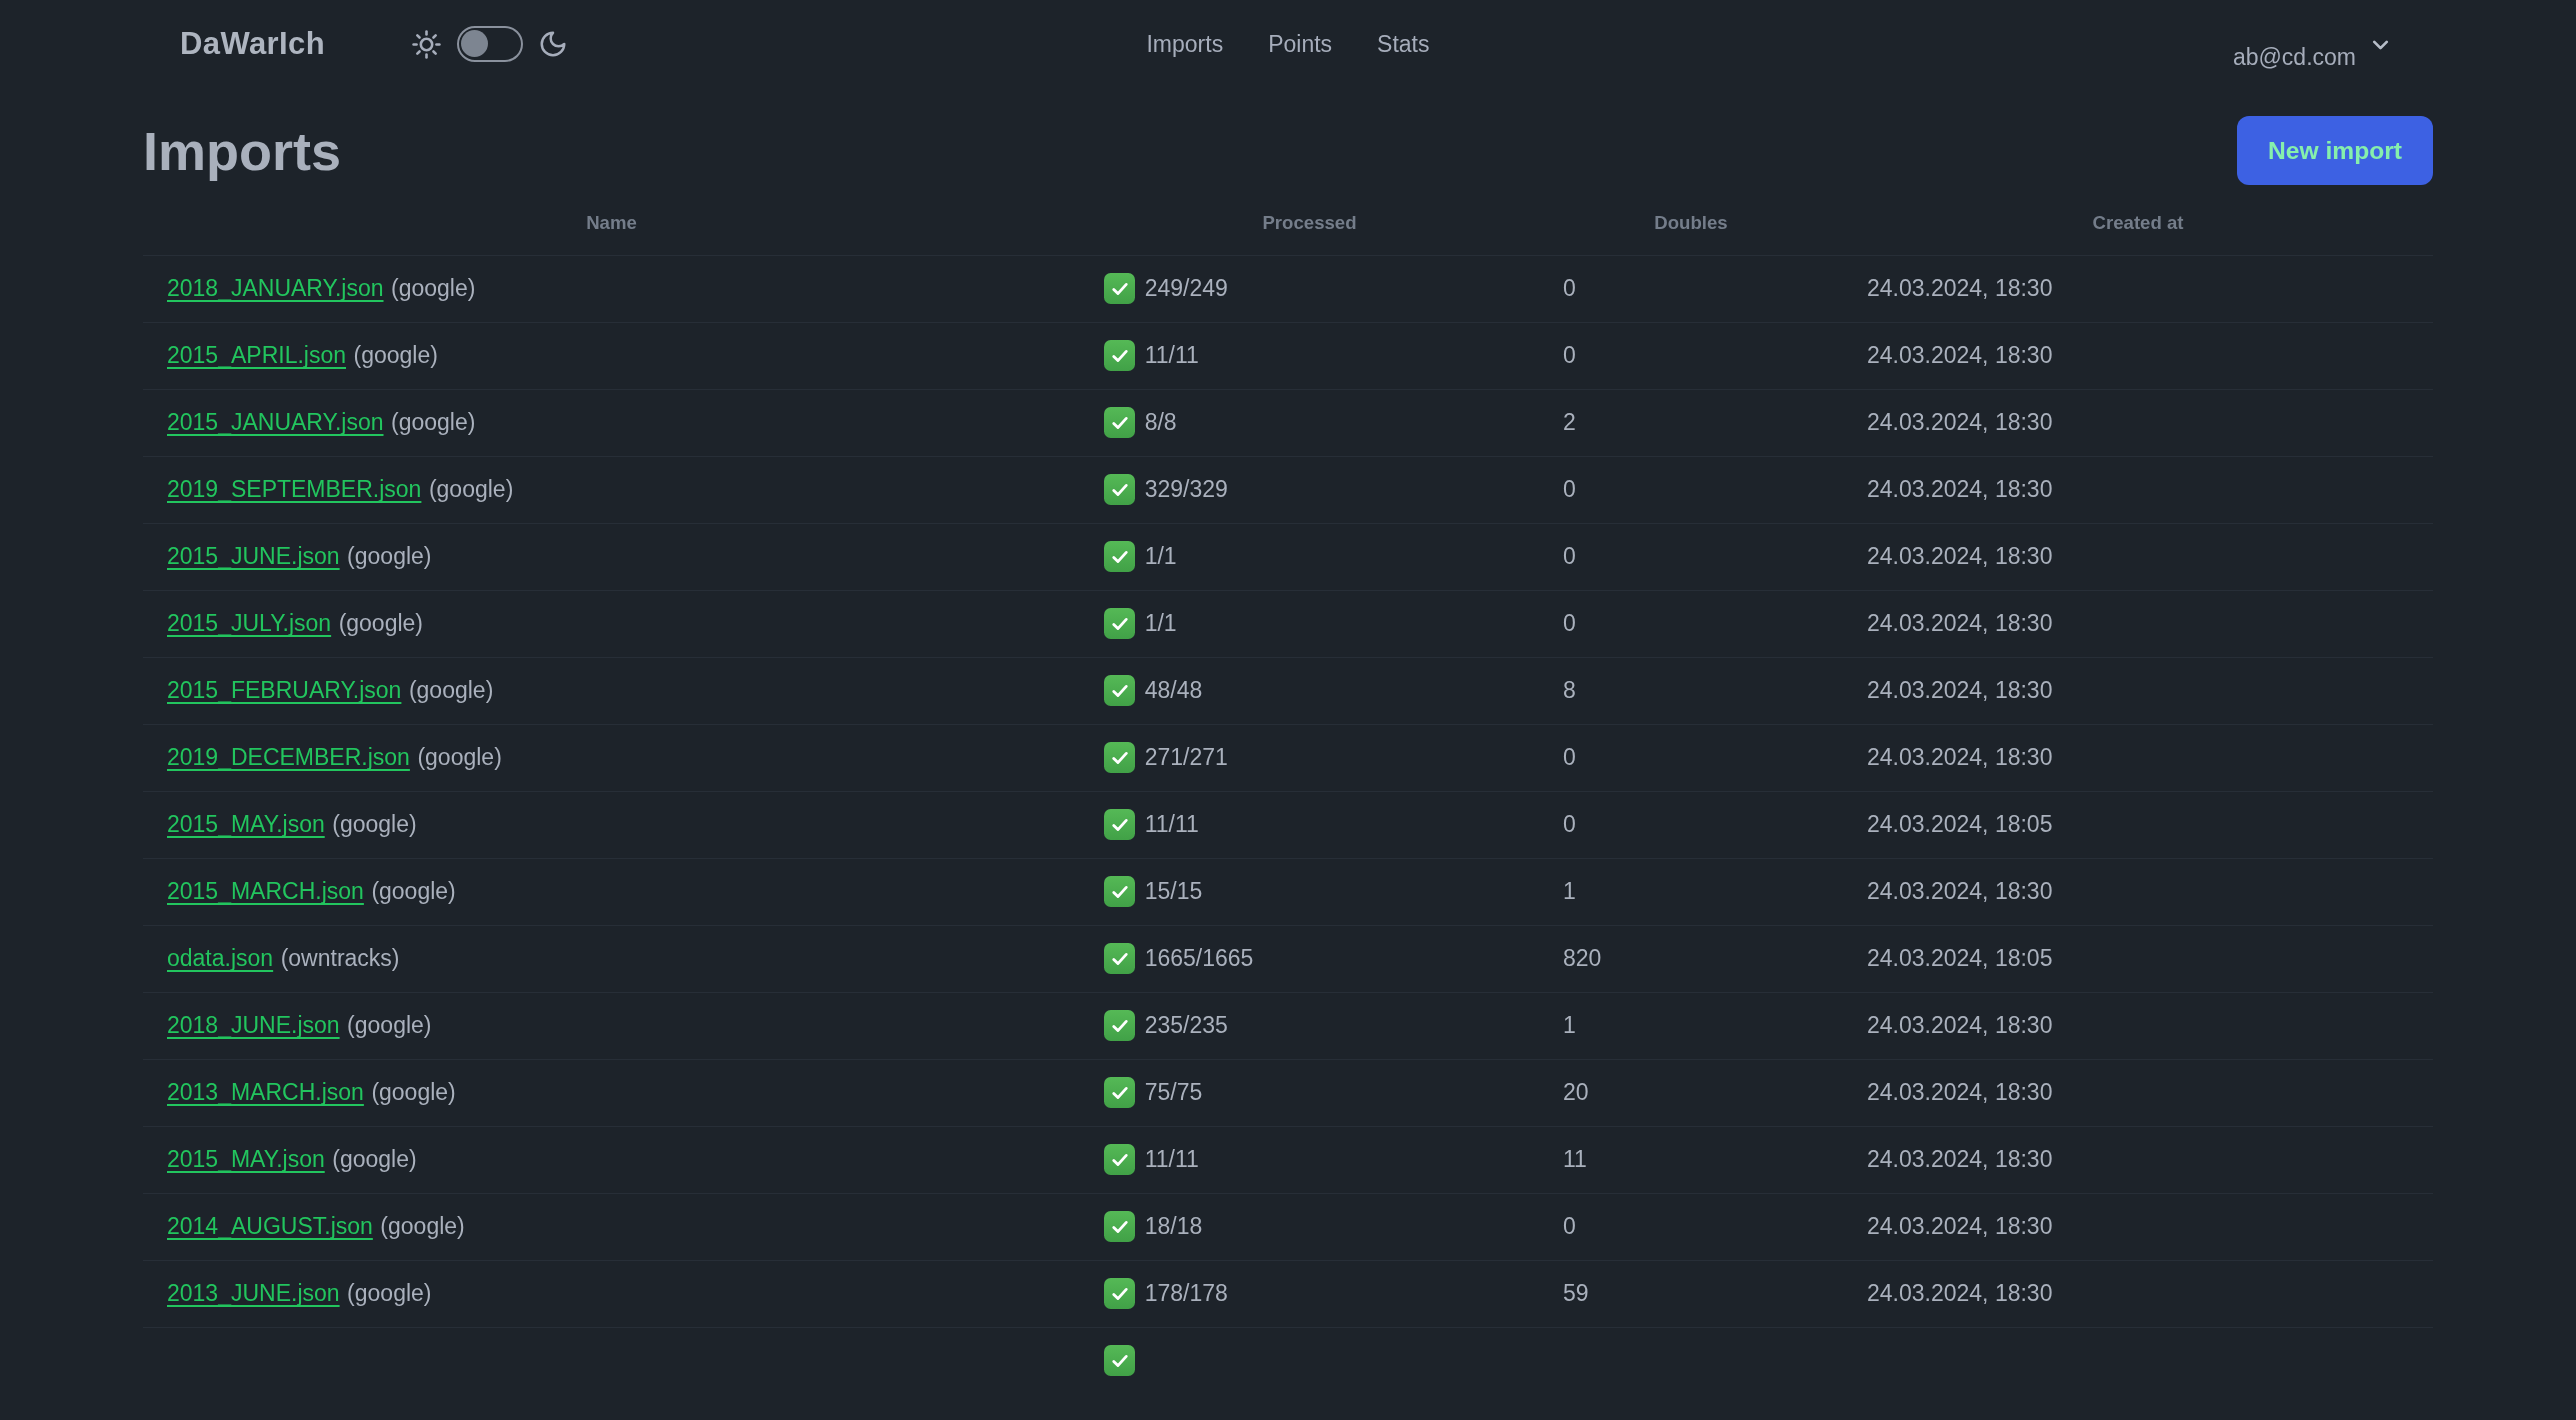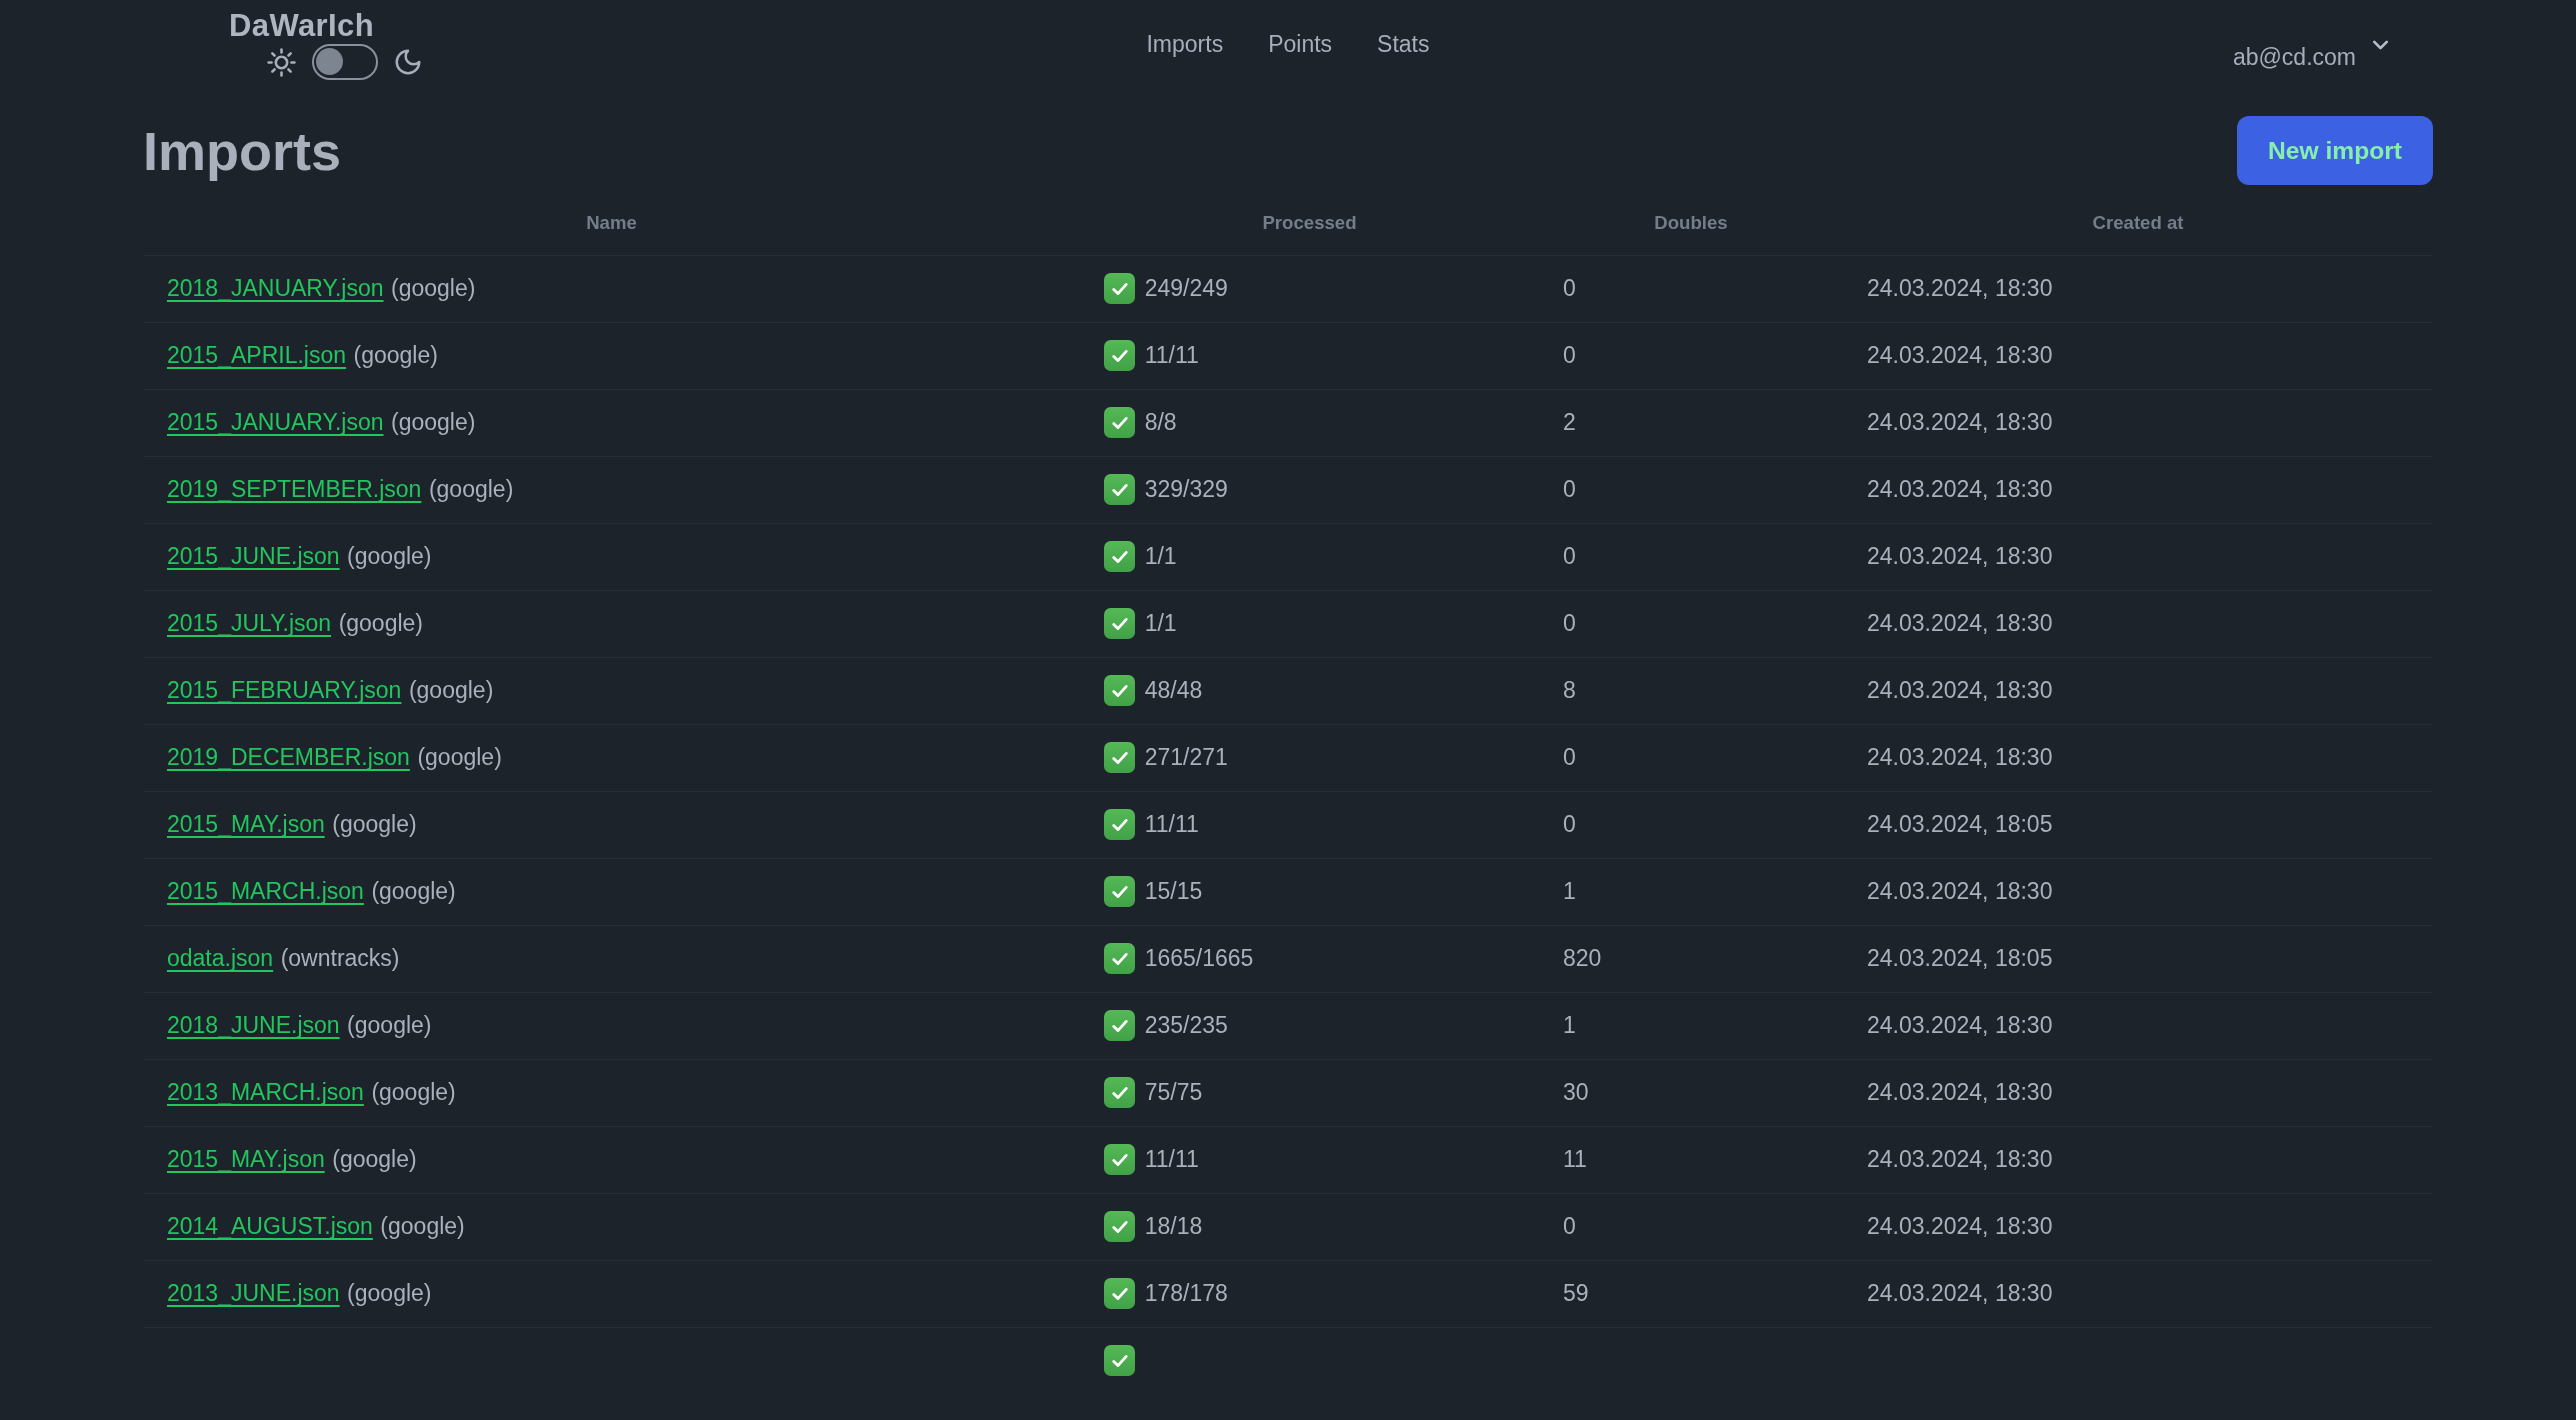--- a/index.html
+++ b/index.html
@@ -20,21 +20,20 @@
     height: 88px;
     width: 100%;
   }
   .nav-left {
     position: absolute;
     left: 180px;
     top: 50%;
     transform: translateY(-50%);
     display: flex;
     align-items: center;
-    flex-direction: column;
   }
   .brand {
     font-size: 31px;
     font-weight: 700;
     color: #aeb5c0;
     letter-spacing: 0.4px;
     cursor: pointer;
   }
   .theme-toggle {
     display: flex;
@@ -451,21 +450,21 @@
     <td>
       <span class="processed-flex">
         <span class="check-badge">
           <svg width="20" height="20" viewBox="0 0 24 24" fill="none" stroke="#ffffff" stroke-width="3.4" stroke-linecap="round" stroke-linejoin="round">
             <polyline points="4.5 12.5 9.5 17.5 19.5 6.5"></polyline>
           </svg>
         </span>
         <span>75/75</span>
       </span>
     </td>
-    <td><span>30</span></td>
+    <td><span>20</span></td>
     <td><span>24.03.2024, 18:30</span></td>
   </tr>
           <tr>
     <td>
       <a class="file-link">2015_MAY.json</a><span class="file-source">(google)</span>
     </td>
     <td>
       <span class="processed-flex">
         <span class="check-badge">
           <svg width="20" height="20" viewBox="0 0 24 24" fill="none" stroke="#ffffff" stroke-width="3.4" stroke-linecap="round" stroke-linejoin="round">

